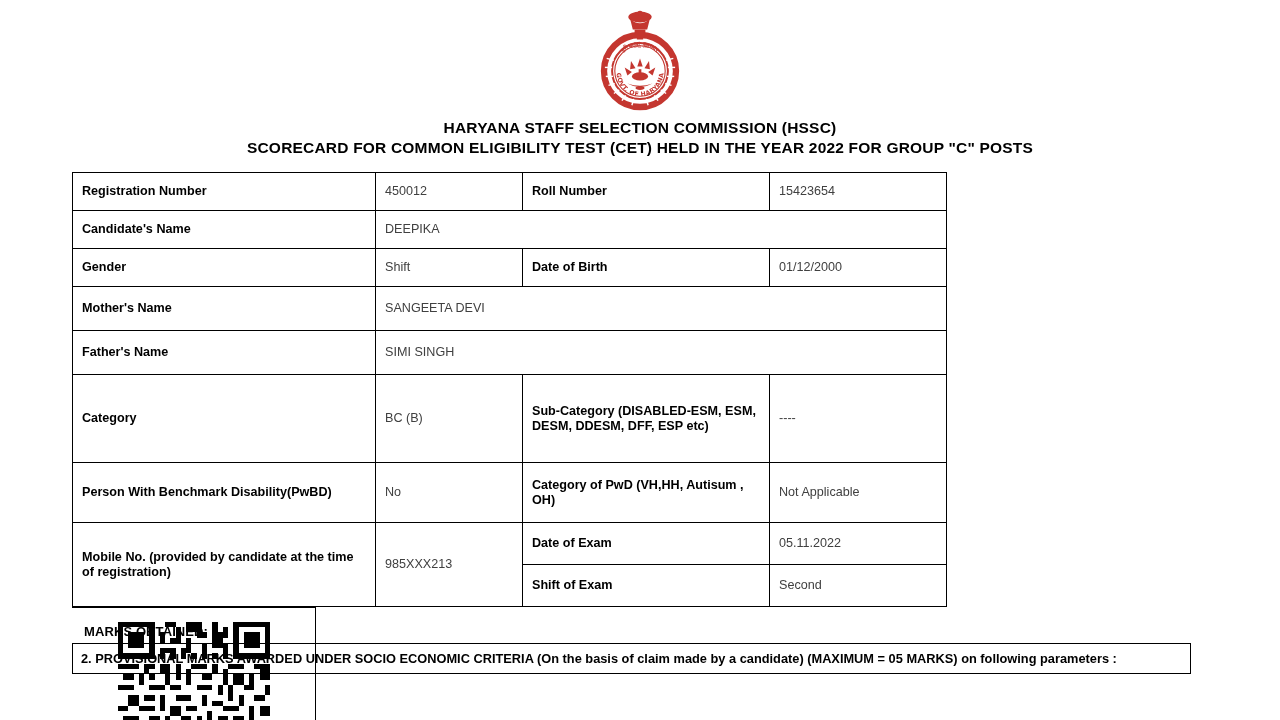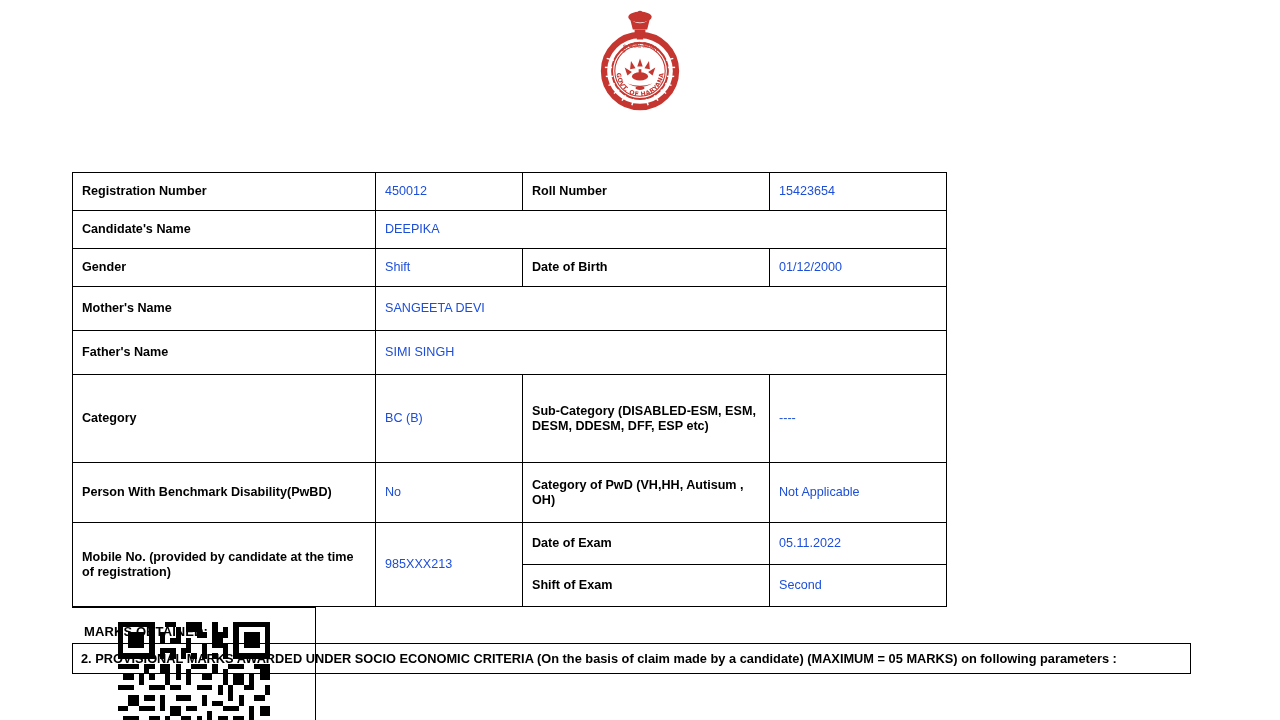--- a/index.html
+++ b/index.html
@@ -67,21 +67,21 @@
     vertical-align: middle;
     font-size: 12.6px;
     line-height: 15px;
   }
   td.lbl {
     font-weight: bold;
     font-size: 12.6px;
   }
   td.val {
     font-weight: normal;
-    color: #1d4ed8;
+    color: #404040;
     font-size: 13px;
   }
 
   
   .c1 { width: 303px; }
   .c2 { width: 147px; }
   .c3 { width: 247px; }
   .c4 { width: 177px; }
 
   
@@ -188,20 +188,22 @@
     <text font-size="6.6" fill="#C4362F" font-weight="bold" font-family="DejaVu Sans, sans-serif" letter-spacing="0.3">
       <textPath href="#ringtop" startOffset="50%" text-anchor="middle">हरियाणा सरकार</textPath>
     </text>
     <text font-size="6.8" fill="#C4362F" font-weight="bold" font-family="DejaVu Sans, sans-serif" letter-spacing="0.4">
       <textPath href="#ringbot" startOffset="50%" text-anchor="middle">GOVT. OF HARYANA</textPath>
     </text>
   </svg>
 </div>
 
 <div class="title-block">
+  <div class="title-line1">HARYANA STAFF SELECTION COMMISSION (HSSC)</div>
+  <div class="title-line2">SCORECARD FOR COMMON ELIGIBILITY TEST (CET) HELD IN THE YEAR 2022 FOR GROUP "C" POSTS</div>
 </div>
 
 <div class="sheet">
 
   <table class="info">
     <colgroup>
       <col class="c1">
         <col class="c2">
         <col class="c3">
         <col class="c4">

